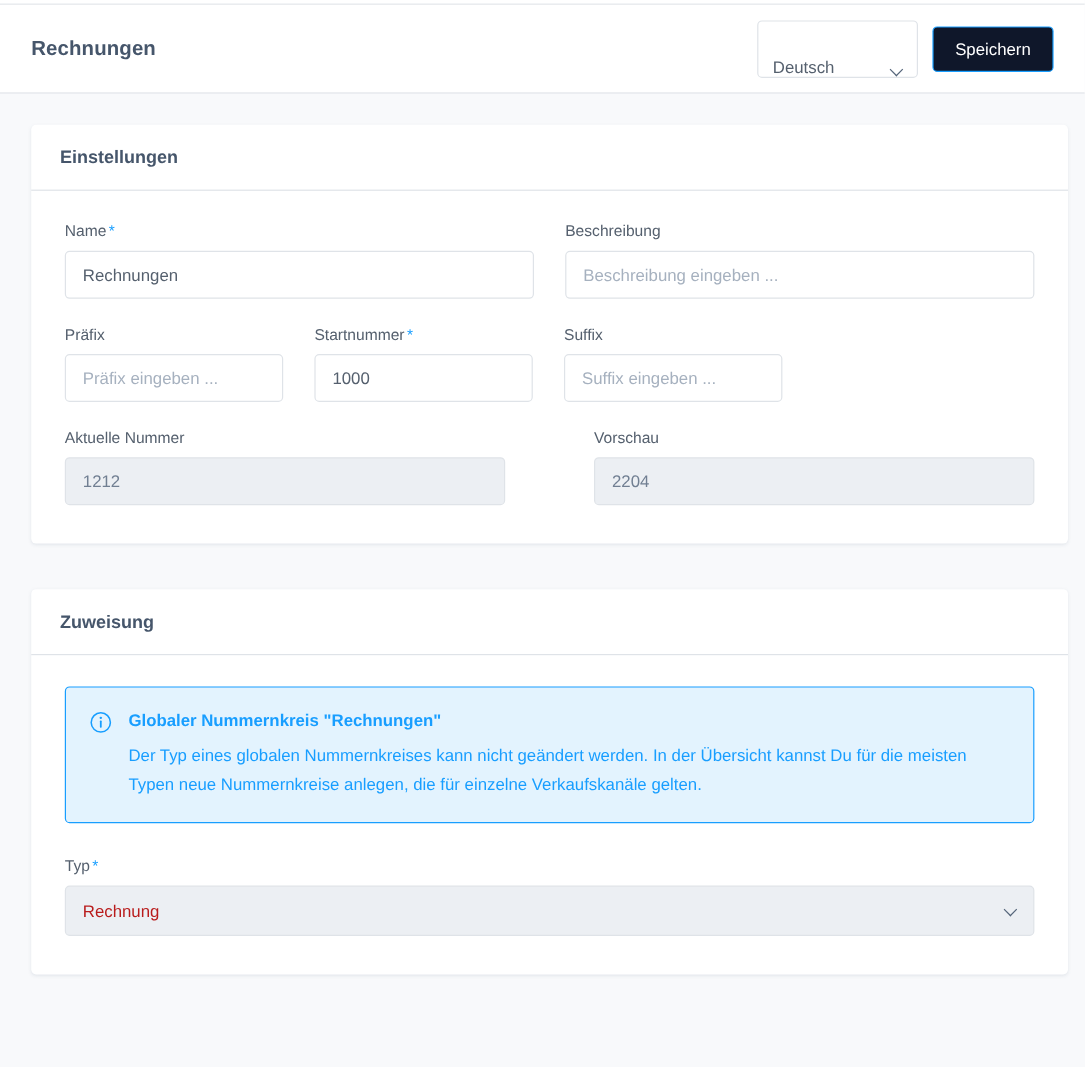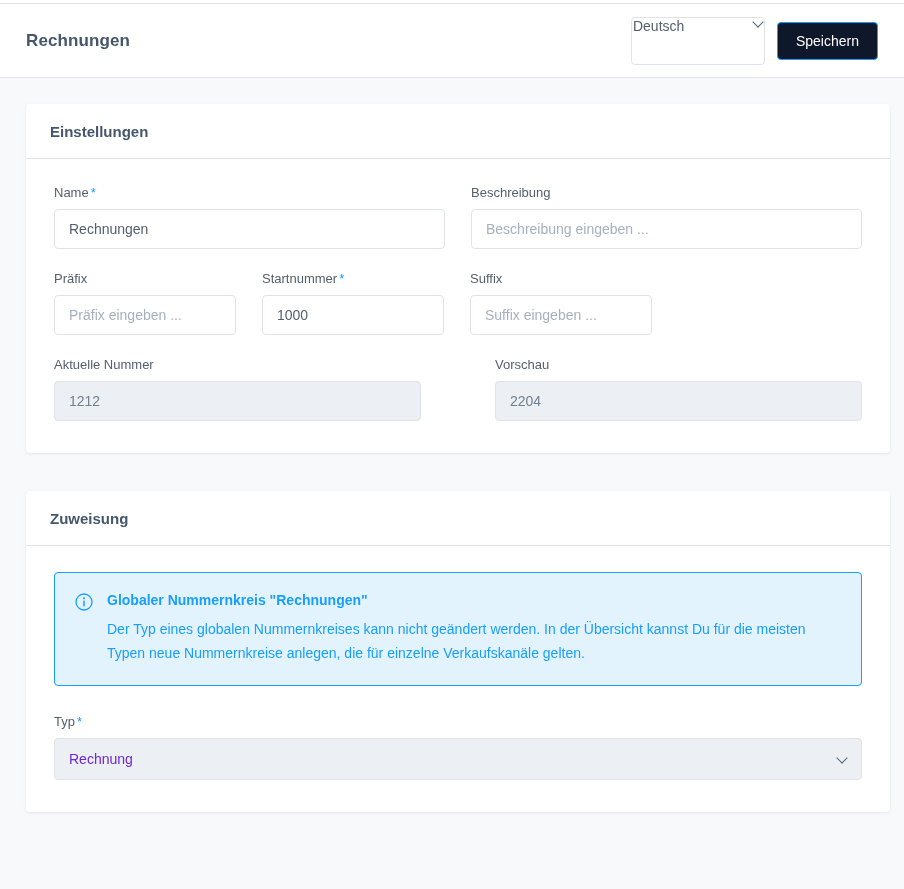--- a/index.html
+++ b/index.html
@@ -51,22 +51,22 @@
   }
 
   .lang-select {
     position: relative;
     width: 134px;
     height: 48px;
     background: #ffffff;
     border: 1px solid #dfe3e8;
     border-radius: 4px;
     display: flex;
-    align-items: flex-start;
-    padding: 0 1px;
+    align-items: flex-end;
+    padding: 0 12px;
     font-size: 14px;
     color: #55606e;
     cursor: pointer;
   }
   .lang-select .sel-value { flex: 1 1 auto; }
   .chev {
     width: 10px;
     height: 10px;
     flex: 0 0 auto;
     display: inline-block;
@@ -178,21 +178,21 @@
 
   .select-box {
     height: 42px;
     border: 1px solid #dfe3e8;
     border-radius: 4px;
     background: #eceff3;
     display: flex;
     align-items: center;
     padding: 0 14px;
     font-size: 14px;
-    color: #6d28d9;
+    color: #b91c1c;
     cursor: pointer;
   }
   .select-box .sel-value { flex: 1 1 auto; }
 
   
   .alert-info {
     background: #e3f3fe;
     border: 1px solid #189eff;
     border-radius: 4px;
     padding: 18px 20px 20px 20px;

